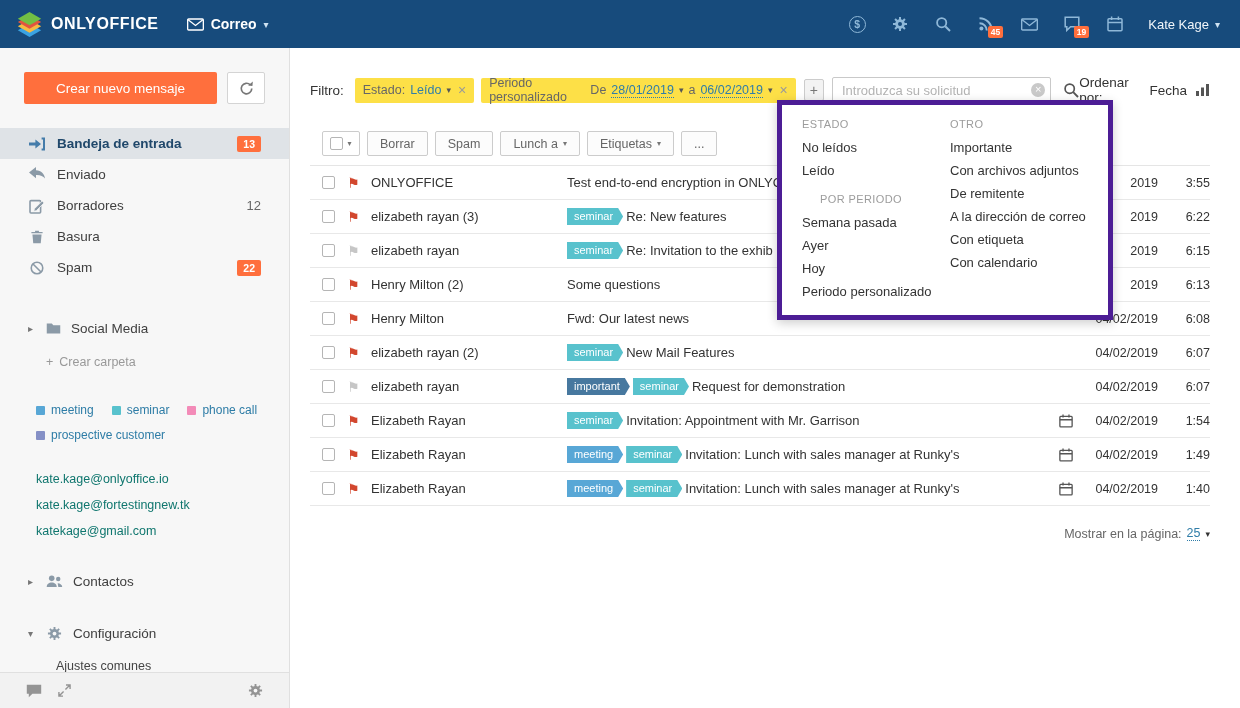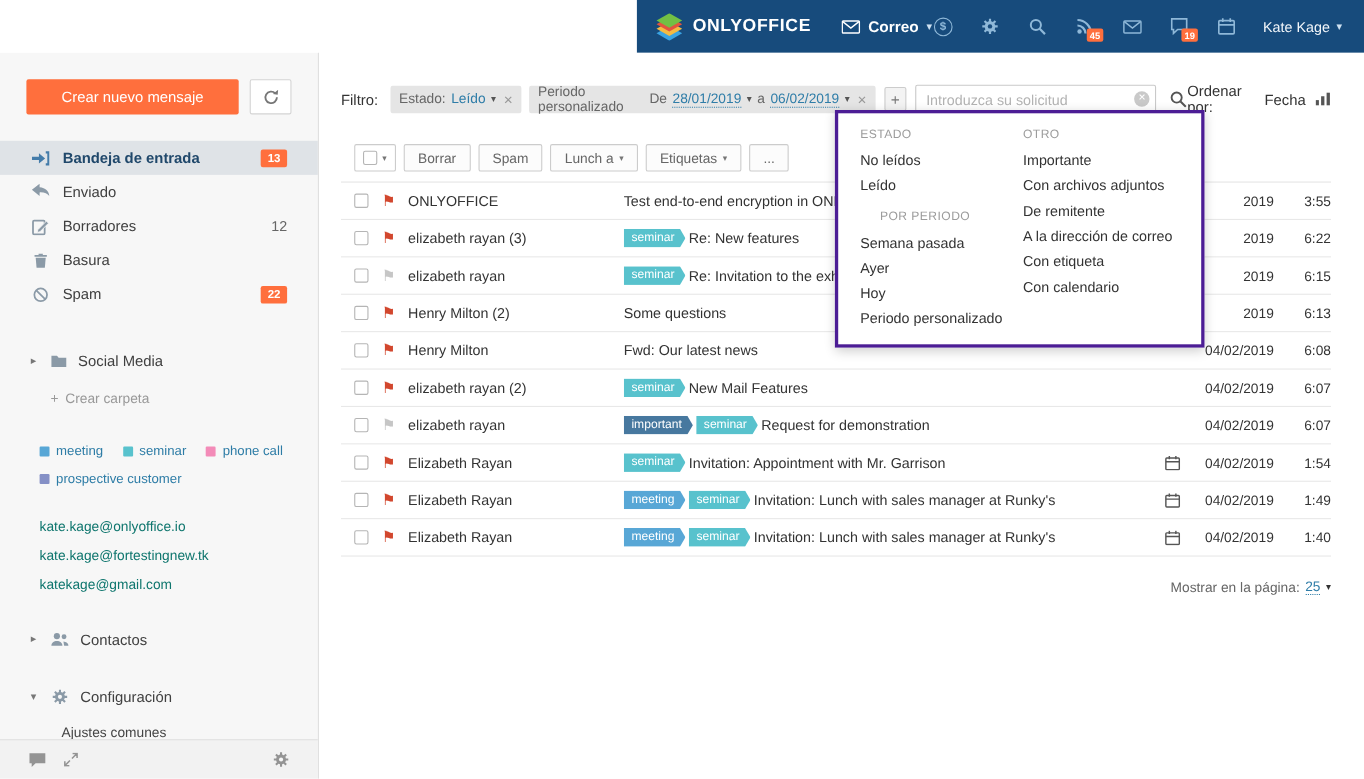--- a/index.html
+++ b/index.html
@@ -1,18 +1,18 @@
 <!DOCTYPE html>
 <html><head>
 <meta charset="utf-8">
 <style>
   * { margin:0; padding:0; box-sizing:border-box; }
   html,body { width:1240px; height:708px; overflow:hidden; background:#fff;
               font-family:"Liberation Sans","DejaVu Sans",sans-serif; }
-  .app { width:1240px; height:708px; display:flex; flex-direction:column;align-items:flex-end; }
+  .app { width:1240px; height:708px; display:flex; flex-direction:column; }
 
   
   .icon-caret::before { content:"▾"; }
   .icon-tri-right::before { content:"▸"; }
   .icon-tri-down::before { content:"▾"; }
   .icon-close::before { content:"×"; }
   .icon-plus::before { content:"+"; }
   .icon-flag::before { content:"⚑"; }
   .icon-dollar::before { content:"$"; }
 
@@ -79,21 +79,21 @@
                  border-top:1px solid #e0e0e0; display:flex; align-items:center; gap:16px; padding:0 26px; }
   .sf-icon { color:#949494; display:flex; cursor:pointer; }
   .sf-gear { margin-left:auto; }
   .gear-hole { fill:#f7f7f7; }
   .topbar .gear-hole { fill:#174b7c; }
 
   
   .main { flex:1; background:#fff; position:relative; padding:0 30px 0 20px; min-width:0; }
   .filter-row { margin-top:27px; display:flex; align-items:center; }
   .filter-label { font-size:13.5px; color:#333; margin-right:11px; }
-  .chip { background:#e5e5e5; border-radius:2px; height:25px; display:inline-flex; align-items:center;
+  .chip { background:#fde047; border-radius:2px; height:25px; display:inline-flex; align-items:center;
           gap:5px; padding:0 8px; font-size:12.5px; margin-right:7px; cursor:pointer; }
   .chip-key { color:#666; }
   .chip-val { color:#2f7da8; }
   .chip-val.dotted { border-bottom:1px dotted #2f7da8; }
   .chip-caret { color:#555; font-size:9px; }
   .chip-close { color:#999; font-size:14px; margin-left:2px; cursor:pointer; }
   .add-filter { width:22px; height:22px; border:1px solid #ccc; background:#f3f3f3; border-radius:2px;
                 color:#777; font-size:14px; display:flex; align-items:center; justify-content:center;
                 margin:0 8px 0 1px; cursor:pointer; }
   .searchbox { position:relative; width:240px; height:27px; }
@@ -131,22 +131,22 @@
   .cal-cell { width:24px; flex:0 0 24px; display:flex; justify-content:center; color:#555; }
   .m-date { width:80px; flex:0 0 80px; text-align:right; font-size:12.5px; color:#333; }
   .m-time { width:52px; flex:0 0 52px; text-align:right; font-size:12.5px; color:#333; }
 
   .pagination { margin-top:20px; display:flex; justify-content:flex-end; align-items:center;
                 gap:5px; font-size:12.5px; color:#666; }
   .pg-value { color:#2f7da8; border-bottom:1px dotted #2f7da8; cursor:pointer; }
   .pg-caret { color:#333; font-size:9px; }
 
   
-  .filter-dropdown { position:absolute; left:469px; top:52px; width:336px; background:#fff;
-                     border:3px solid #4c1d95; box-shadow:0 3px 10px rgba(0,0,0,.2); z-index:30;
+  .filter-dropdown { position:absolute; left:487px; top:52px; width:336px; background:#fff;
+                     border:5px solid #4c1d95; box-shadow:0 3px 10px rgba(0,0,0,.2); z-index:30;
                      display:flex; padding:12px 36px 12px 20px; }
   .fd-col1 { width:148px; flex:0 0 148px; }
   .fd-col2 { flex:1; }
   .fd-header { font-size:11px; color:#9c9c9c; letter-spacing:.4px; line-height:15px; margin-bottom:4px; }
   .fd-header.mt { margin-top:10px;margin-left:18px; }
   .fd-item { font-size:13px; color:#333; line-height:23px; white-space:nowrap; cursor:pointer; }
 </style>
 </head>
 <body>
 

